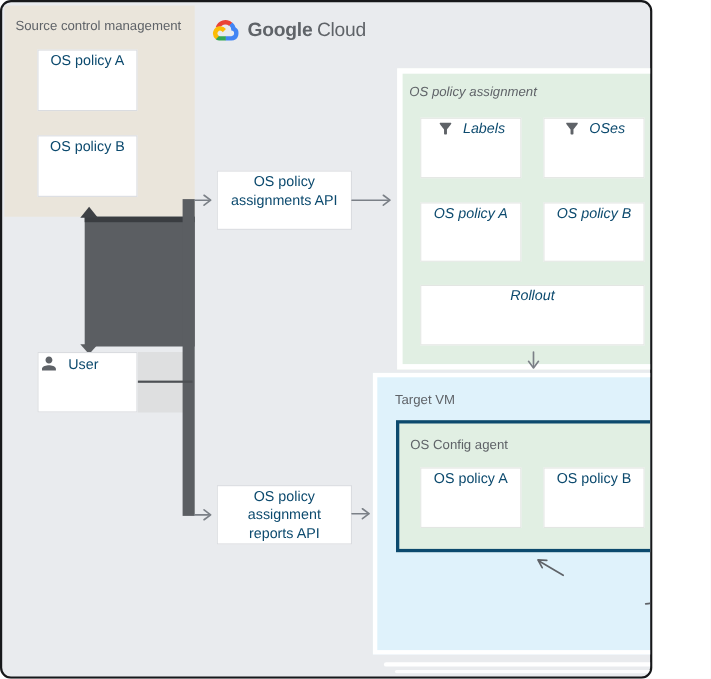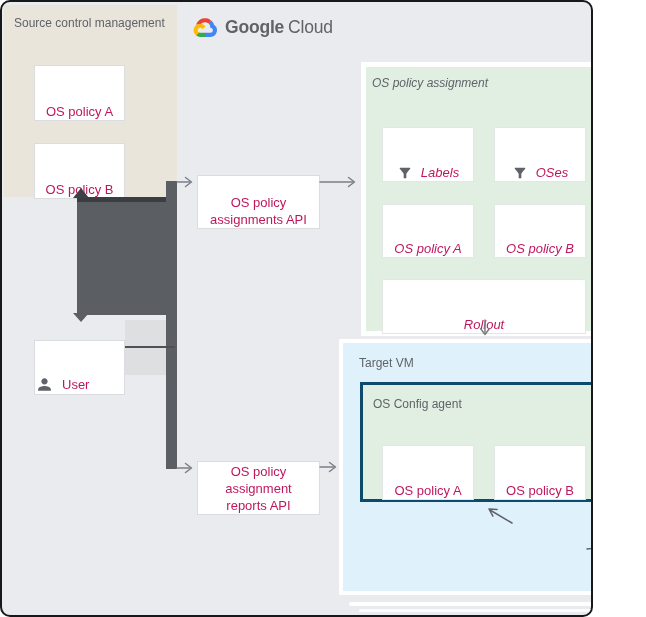--- a/index.html
+++ b/index.html
@@ -14,24 +14,23 @@
     font-family:"Liberation Sans", sans-serif;
     color:#202124;
   }
   .abs{position:absolute;}
   .panel-label{font-size:12px;color:#5F6368;white-space:nowrap;}
   .wbox{
     position:absolute;
     background:#FFFFFF;
     border:1px solid #DADCE0;
     box-sizing:border-box;
-    display:flex;align-items:flex-end;justify-content:center;
-    font-size:13px;line-height:17px;color:#be185d;
+    display:flex;align-items:flex-start;justify-content:center;
+    font-size:13px;line-height:17px;color:#0c4a6e;
     text-align:center;
-    margin-top:20px;
   }
   .wbox .lines span{display:block;}
   .iconrow{display:flex;align-items:center;gap:8px;}
   
   .src-panel{left:2px;top:3px;width:173px;height:192px;background:#EAE5DB;}
   .assign-panel{left:359px;top:60px;width:238px;height:264px;background:#E1EFE3;border:5px solid #FFFFFF;font-style:italic;}
   .vm-panel{left:337px;top:337px;width:280px;height:248px;background:#DFF2FB;border:4px solid #FFFFFF;padding-left:12px;}
   .agent-panel{left:17px;top:39px;width:241px;height:114px;background:#E1EFE3;border:3px solid #0c4a6e;position:absolute;}
   
   .dark-block{left:75px;top:195px;width:100px;height:118px;background:#5B5E62;}

